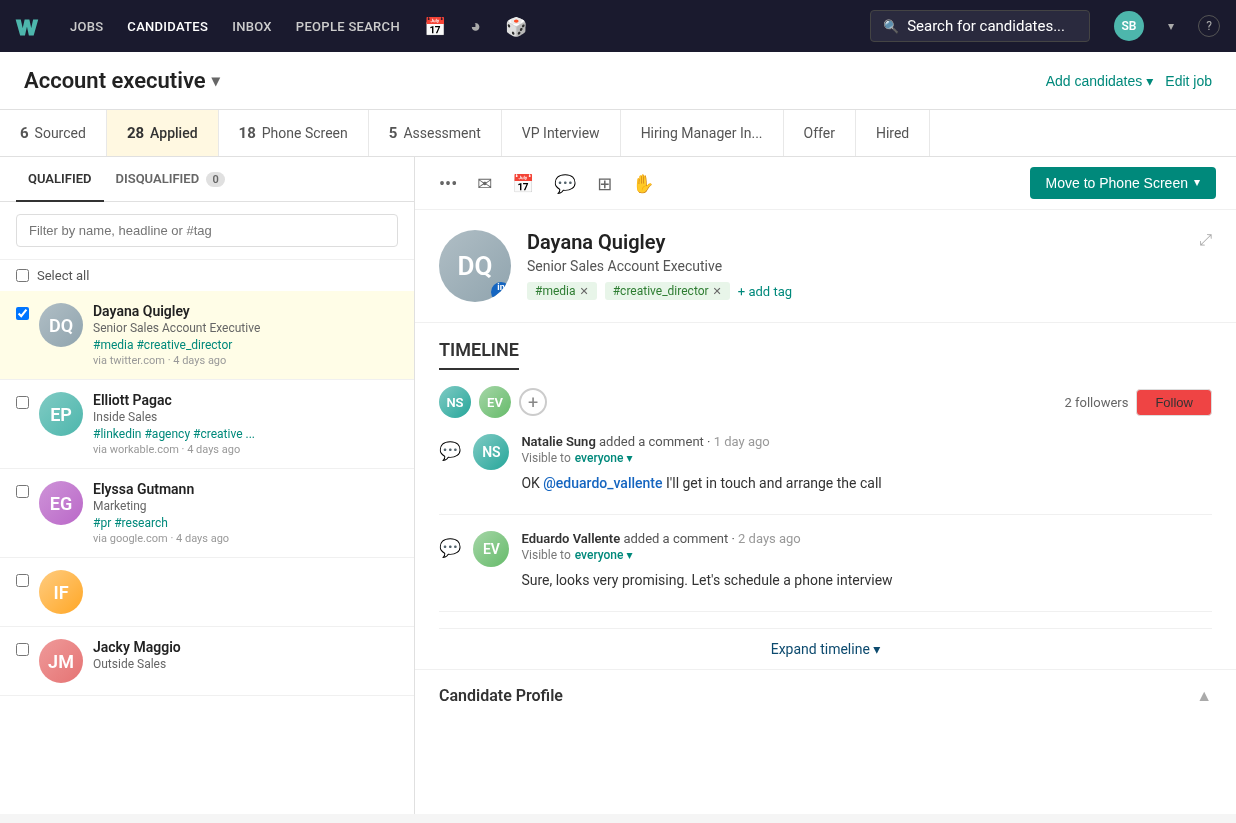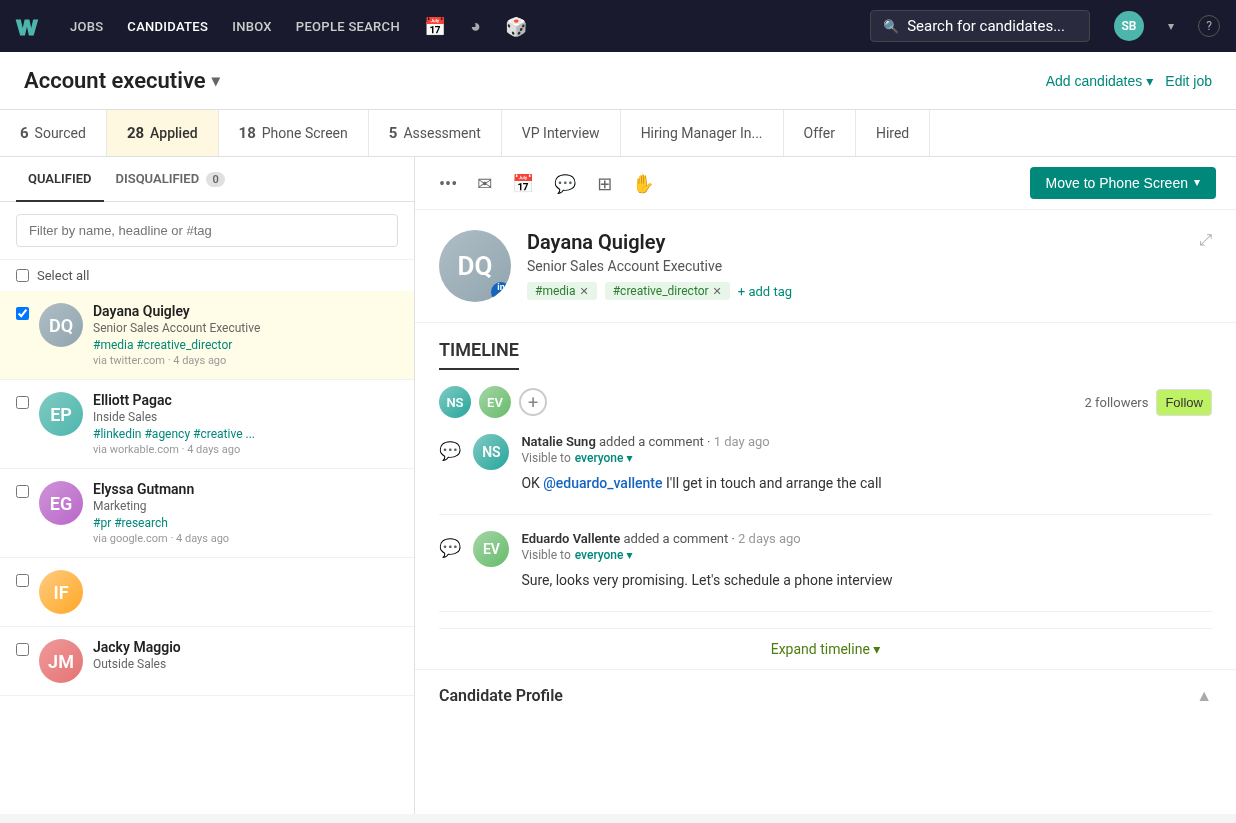--- a/index.html
+++ b/index.html
@@ -300,24 +300,24 @@
     }
     .add-follower-btn {
       width: 28px; height: 28px; border-radius: 50%;
       border: 2px solid #ccc; background: #fff;
       display: flex; align-items: center; justify-content: center;
       cursor: pointer; color: #888; font-size: 18px;
     }
     .followers-count { margin-left: auto; font-size: 13px; color: #666; }
     .follow-btn {
       border: 1px solid #ddd;
-      background: #bef264;
+      background: #ef4444;
       color: #333;
       border-radius: 4px;
-      padding: 5px 8px;
+      padding: 5px 18px;
       font-size: 13px;
       cursor: pointer;
     }
 
     
     .comment-item { display: flex; gap: 12px; margin-bottom: 20px; }
     .comment-icon { color: #aaa; font-size: 18px; margin-top: 6px; }
     .comment-avatar {
       width: 36px; height: 36px; border-radius: 50%;
       background: #7986cb;
@@ -331,21 +331,21 @@
     .comment-time { color: #999; }
     .comment-visibility { font-size: 12px; color: #777; margin-top: 2px; display: flex; align-items: center; gap: 4px; }
     .visibility-everyone { color: #00897b; font-weight: 500; cursor: pointer; display: flex; align-items: center; gap: 3px; }
     .comment-text { font-size: 14px; color: #333; margin-top: 8px; line-height: 1.5; }
     .comment-mention { color: #1565c0; font-weight: 500; }
     .comment-divider { border: none; border-top: 1px solid #f0f0f0; margin: 0 0 16px; }
 
     .expand-timeline {
       text-align: center;
       padding: 12px;
-      color: #4d7c0f;
+      color: #0c4a6e;
       font-size: 14px;
       cursor: pointer;
       border-top: 1px solid #f0f0f0;
     }
 
     
     .candidate-profile-section {
       padding: 16px 24px;
       border-top: 1px solid #f0f0f0;
     }

